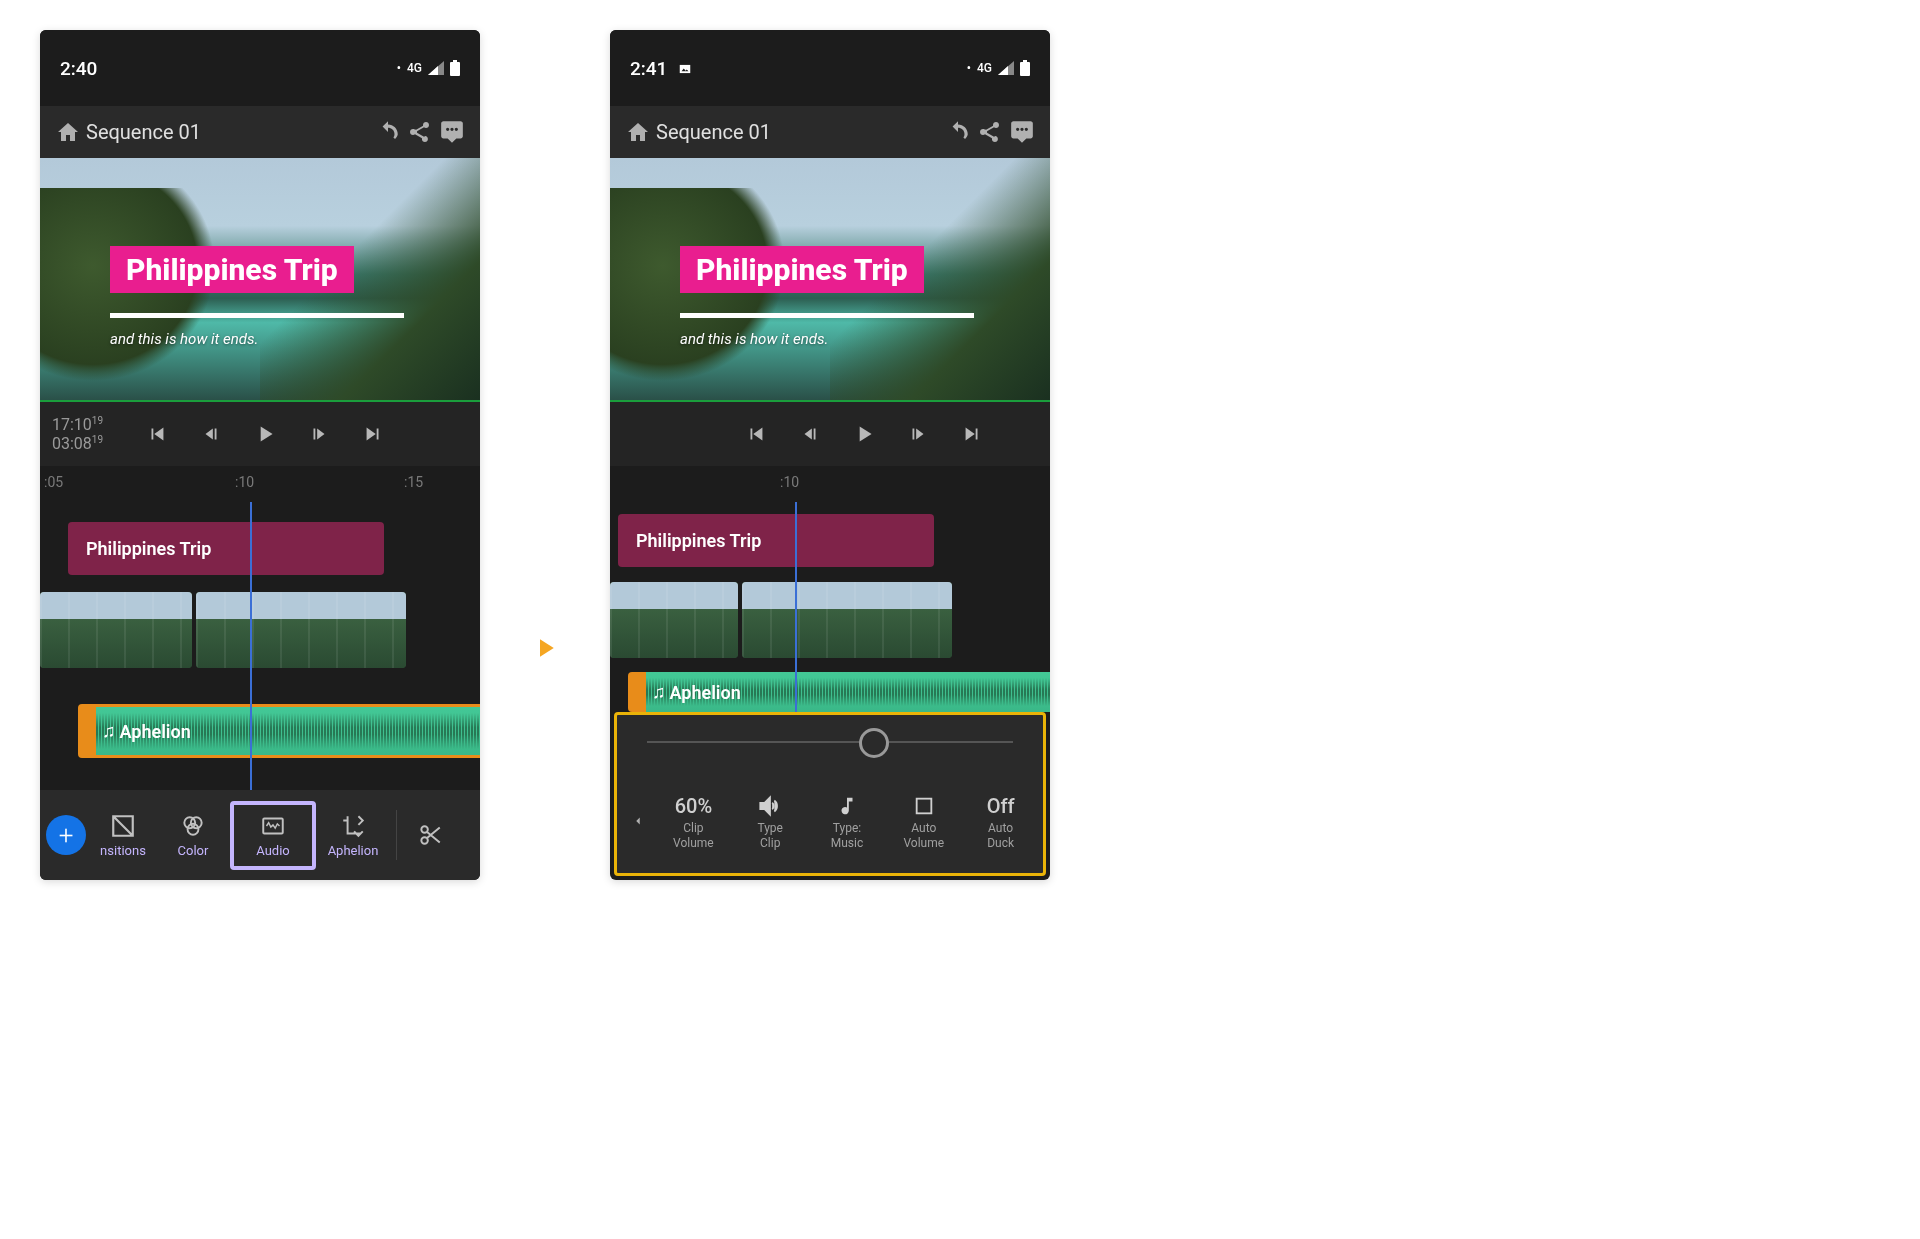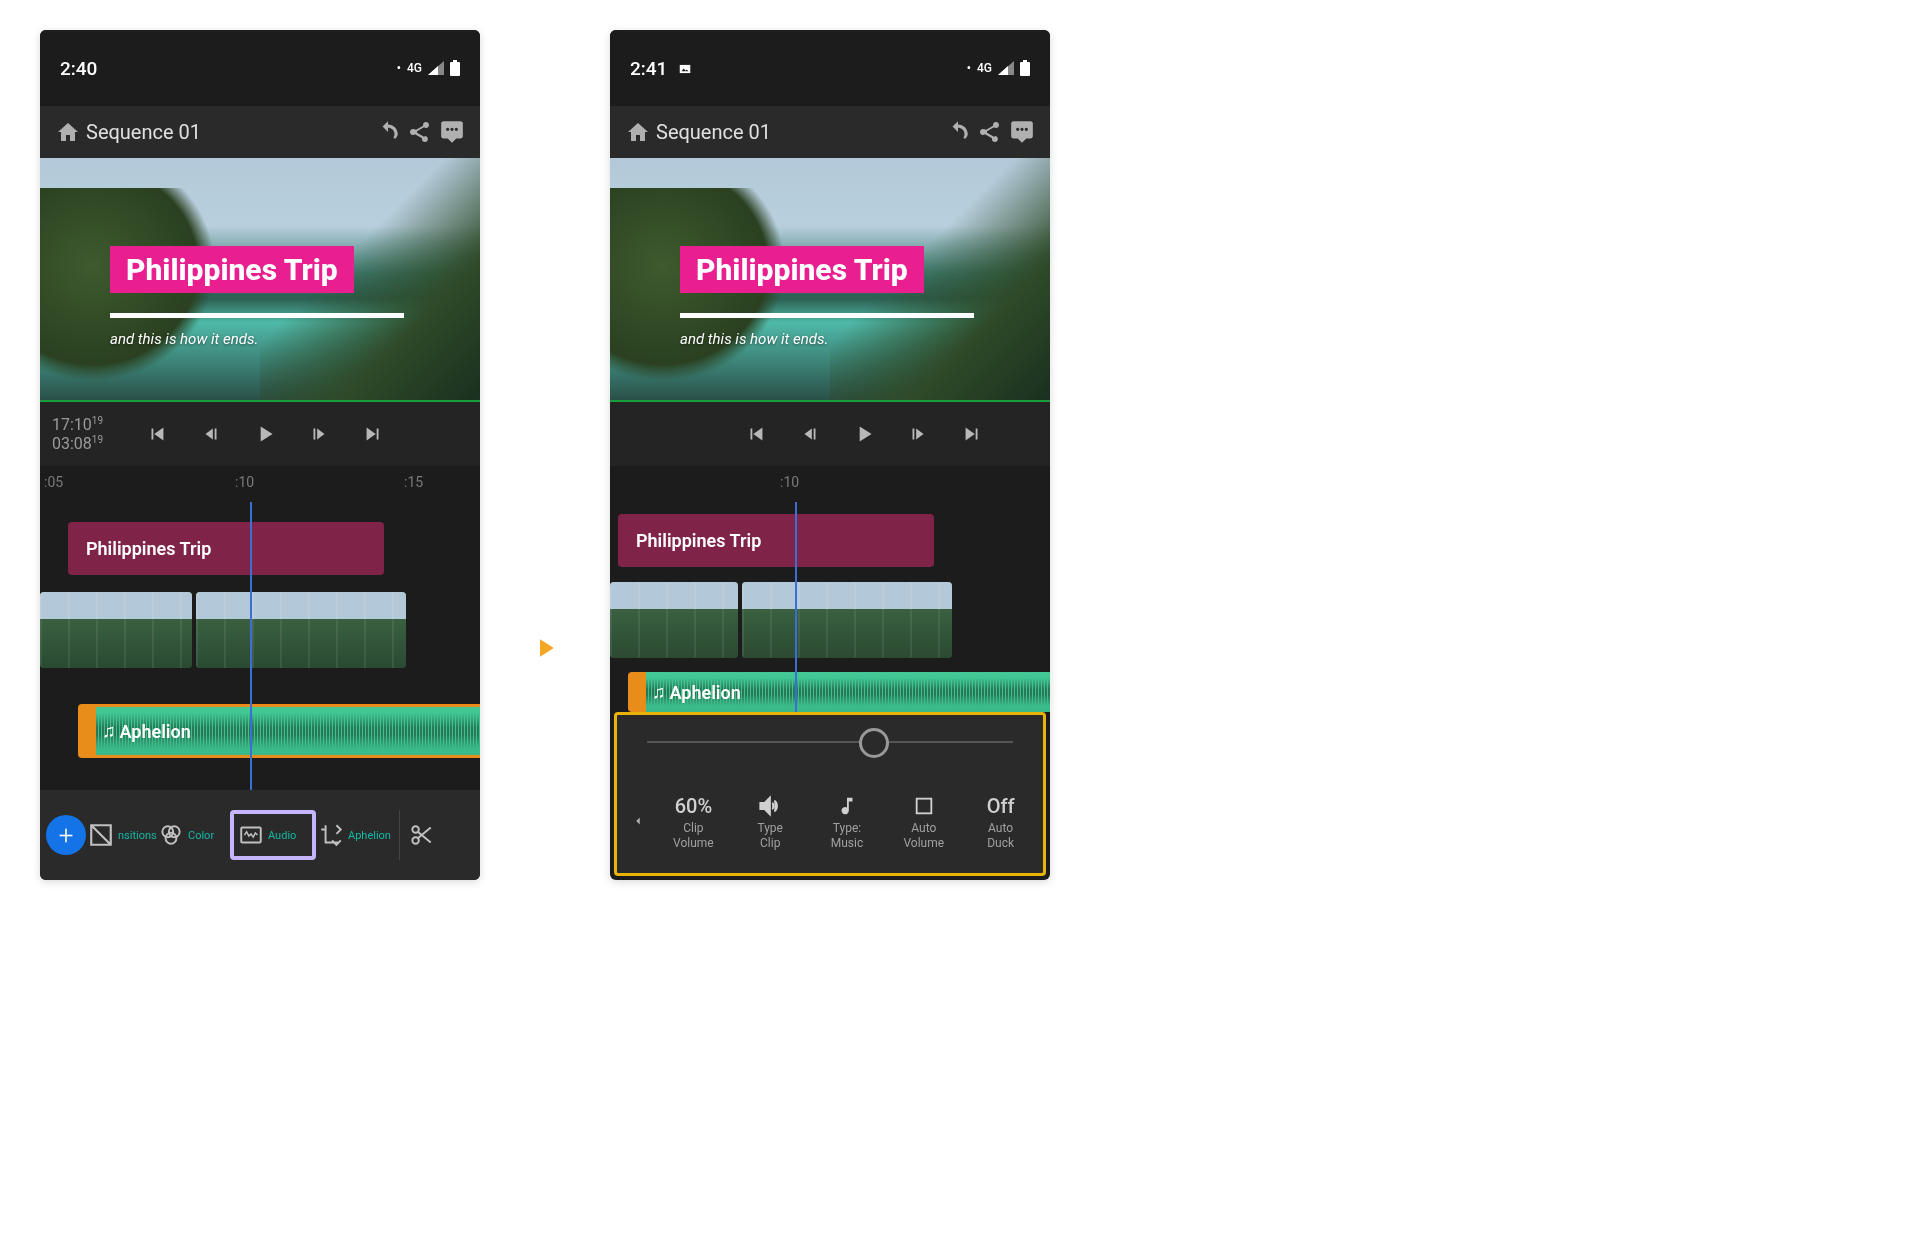--- a/index.html
+++ b/index.html
@@ -204,22 +204,22 @@
 }
 .fab {
   width: 40px; height: 40px; border-radius: 50%;
   background: #1473e6;
   display: flex; align-items: center; justify-content: center;
   color: #fff; font-size: 26px; font-weight: 300;
   margin-right: 2px;
 }
 .tool {
   flex: 0 0 70px;
-  display: flex; flex-direction: row; align-items: center; gap: 4px;
-  color: #14b8a6; font-size: 11px;
+  display: flex; flex-direction: column; align-items: center; gap: 4px;
+  color: #c4b5fd; font-size: 13px;
 }
 .tool svg { fill: #c0c0c0; width: 26px; height: 26px; }
 .tool.highlighted {
   border: 4px solid #c4b5fd;
   border-radius: 4px;
   padding: 8px 4px;
   margin: 16px 2px;
 }
 .divider-v { width: 1px; height: 50px; background: #444; margin: 0 8px; }
 

